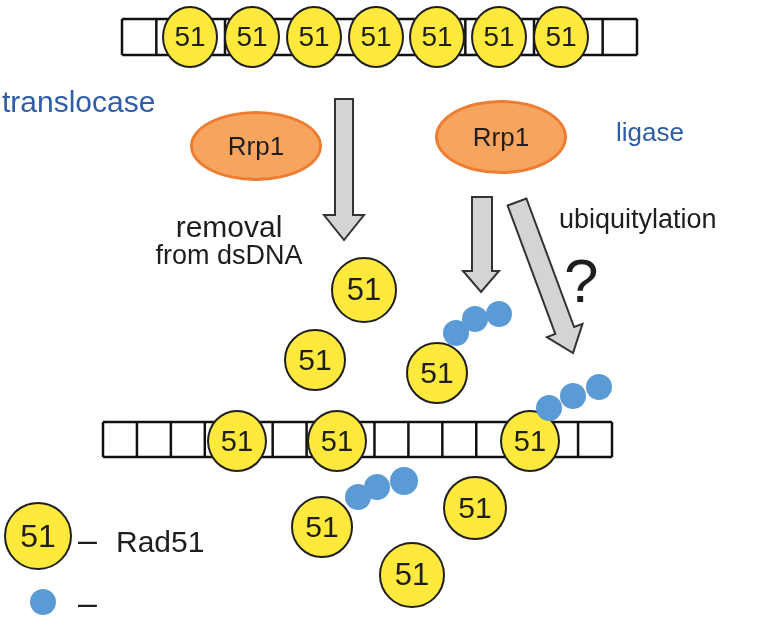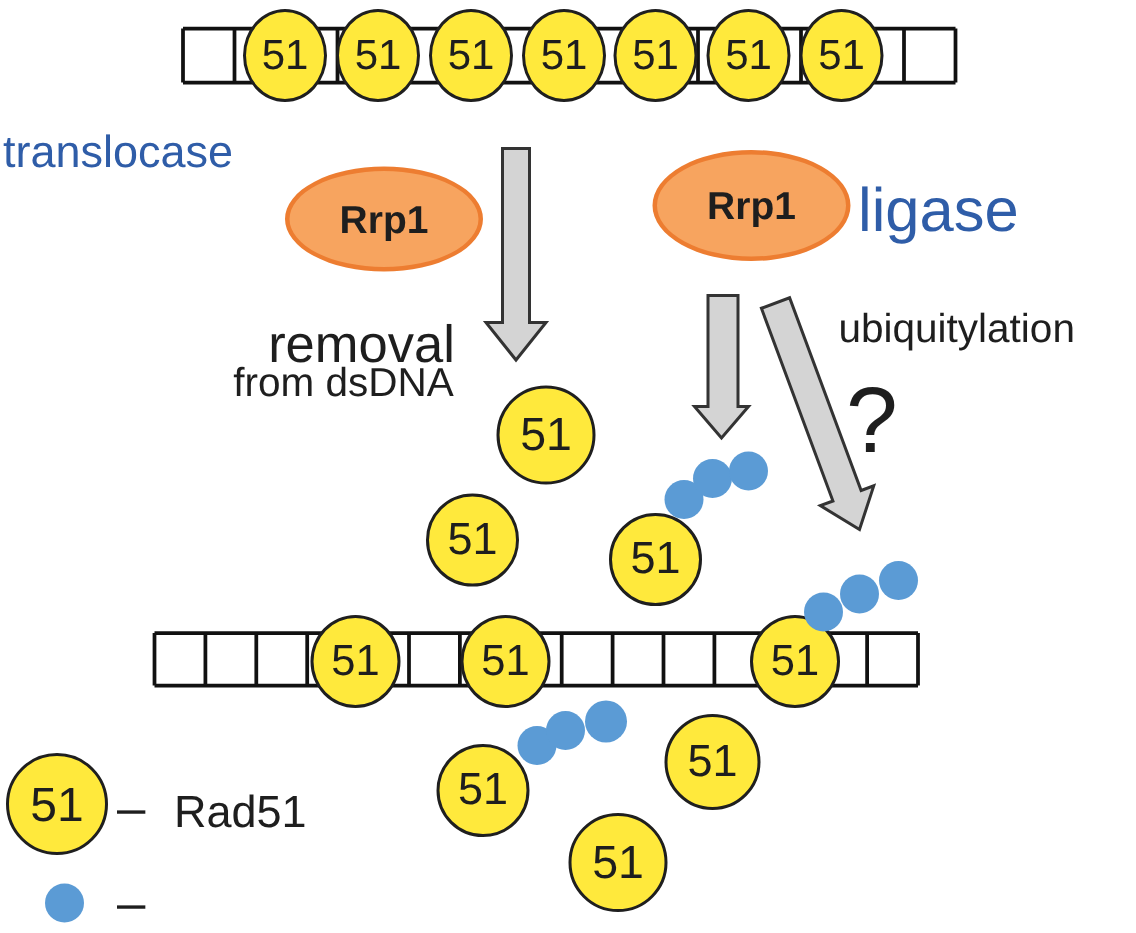--- a/index.html
+++ b/index.html
@@ -18,21 +18,21 @@
     position:absolute;background:var(--rad51-fill);border:2px solid var(--outline);
     border-radius:50%;display:flex;align-items:center;justify-content:center;
     color:var(--text-black);box-sizing:border-box;text-align:right;
   }
   .ubi{
     position:absolute;background:var(--ubi-fill);border-radius:50%;box-sizing:border-box;
   }
   .rrp1{
     position:absolute;background:var(--rrp1-fill);border:3px solid var(--rrp1-border);
     border-radius:50%;display:flex;align-items:center;justify-content:center;
-    font-weight:bold;color:var(--text-black);box-sizing:border-box;font-size:26px;
+    font-weight:normal;color:var(--text-black);box-sizing:border-box;font-size:26px;
   }
 </style>
 </head>
 <body>
 
 <div class="canvas">
 
   <svg class="bg" width="757" height="622">
     <g class="ladder" id="ladder-top">
         <line x1="122" y1="19" x2="637" y2="19"></line>
@@ -106,23 +106,23 @@
       <div class="ubi" style="left: 560px; top: 383px; width: 26px; height: 26px;"></div>
       <div class="ubi" style="left: 586px; top: 374px; width: 26px; height: 26px;"></div>
       <div class="ubi" style="left: 345px; top: 484px; width: 26px; height: 26px;"></div>
       <div class="ubi" style="left: 364px; top: 474px; width: 26px; height: 26px;"></div>
       <div class="ubi" style="left: 390px; top: 467px; width: 28px; height: 28px;"></div>
       <div class="ubi" style="left: 30px; top: 589px; width: 26px; height: 26px;"></div>
     </div>
 
   <div class="t blue" style="left:2px;top:85px;font-size:30px">translocase</div>
 
-  <div class="t blue" style="left:572px;top:118px;font-size:41px">ligase</div>
+  <div class="t blue" style="left:616px;top:118px;font-size:26px">ligase</div>
 
-  <div class="t center" style="left:160px;top:210px;width:162px;font-size:35px">removal</div>
+  <div class="t center" style="left:148px;top:210px;width:162px;font-size:30px">removal</div>
   <div class="t center" style="left:148px;top:240px;width:162px;font-size:27px">from dsDNA</div>
 
   <div class="t" style="left:559px;top:204px;font-size:27px">ubiquitylation</div>
 
   <div class="t" style="left:564px;top:250px;font-size:62px;line-height:1">?</div>
 
   <div class="t" style="left:78px;top:520px;font-size:34px">–</div>
   <div class="t" style="left:116px;top:525px;font-size:30px">Rad51</div>
 
   <div class="t" style="left:78px;top:583px;font-size:34px">–</div>

